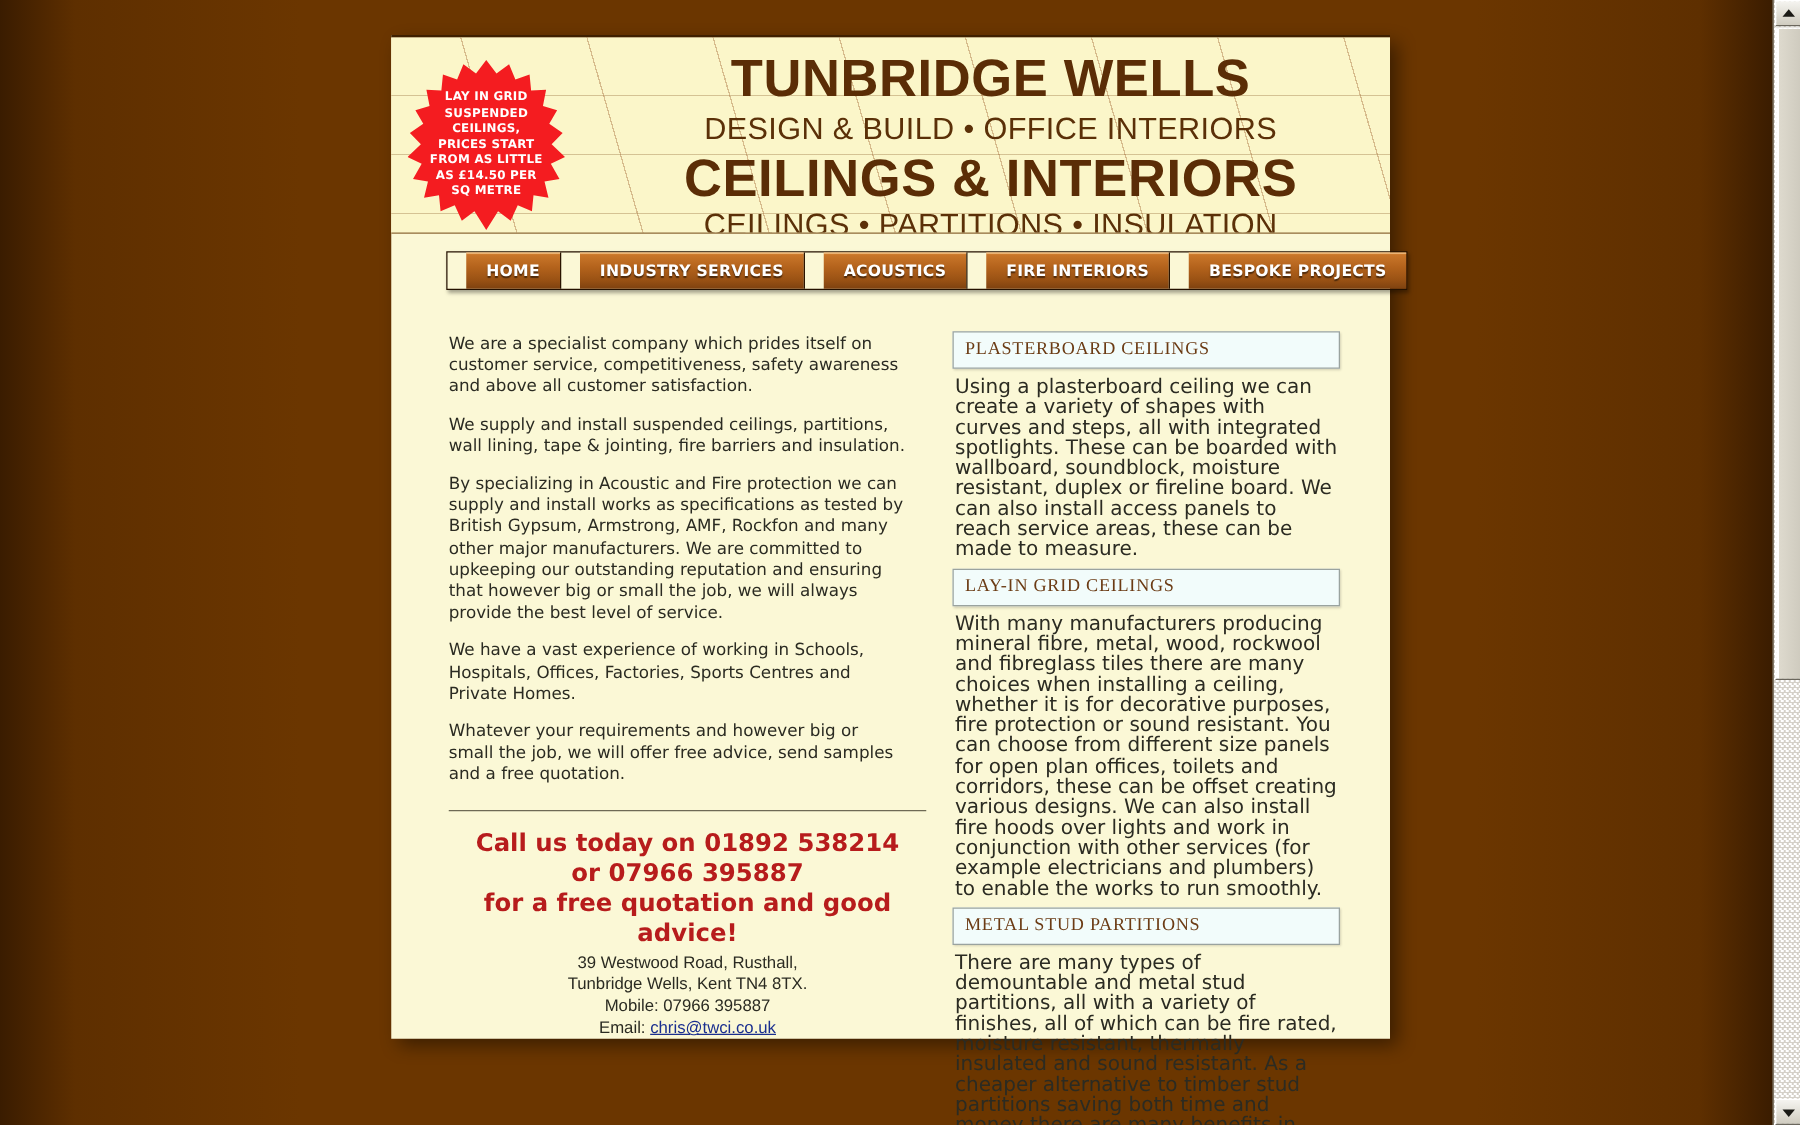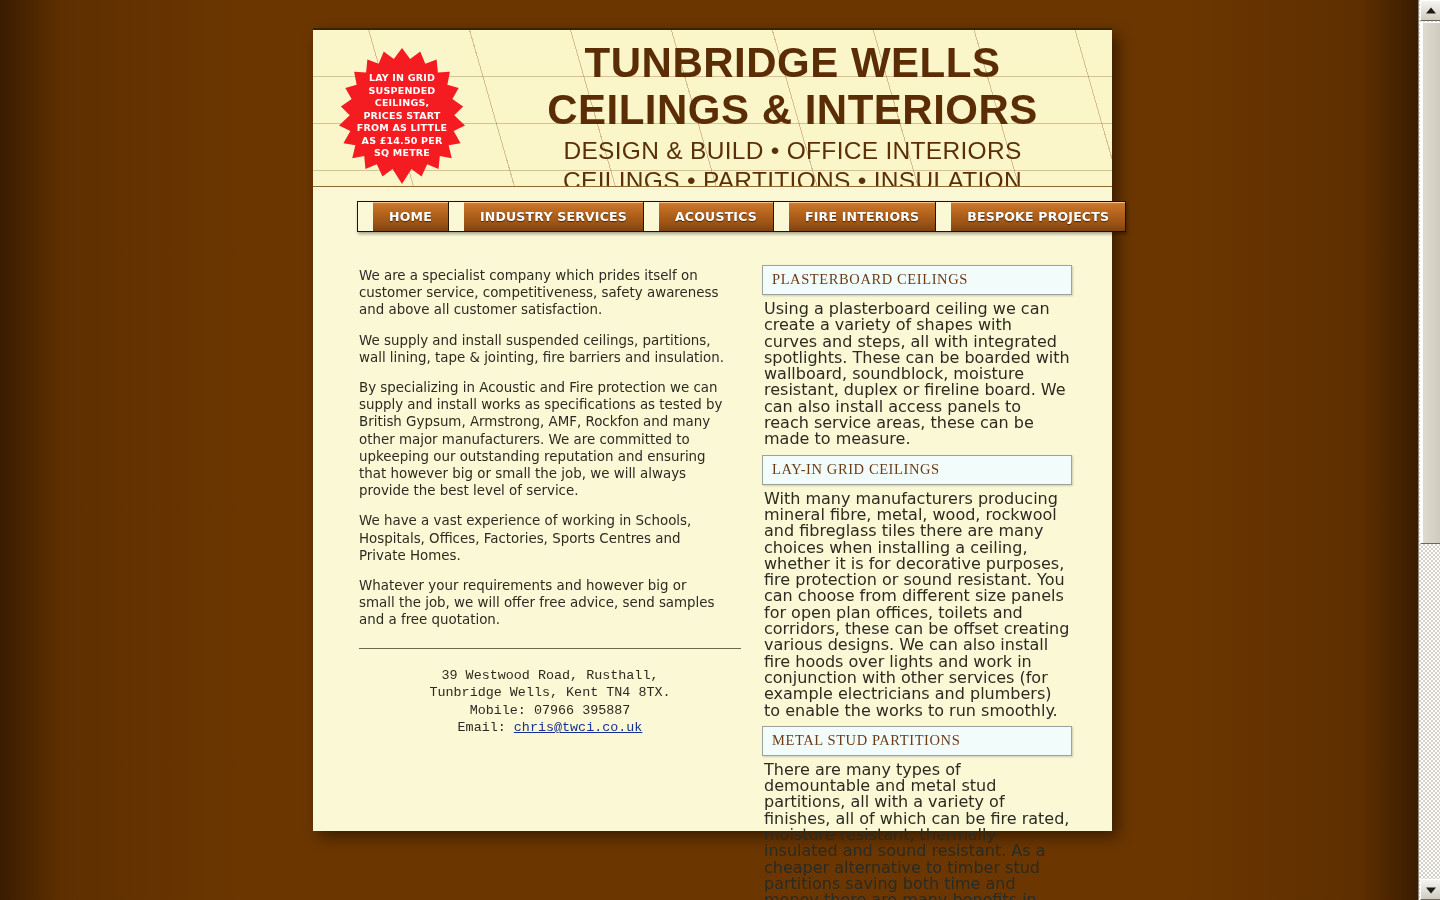--- a/index.html
+++ b/index.html
@@ -49,21 +49,21 @@
       repeating-linear-gradient(to bottom,
         rgba(150,110,60,0.00) 0px, rgba(150,110,60,0.00) 46px,
         rgba(150,110,60,0.38) 46px, rgba(150,110,60,0.38) 47px);
     border-bottom: 1px solid #8d6a3a;
     overflow: hidden;
   }
 
   
   #badge-wrap {
     position: absolute;
-    left: 26px; top: 18px;
+    left: 13px; top: 18px;
     width: 126px; height: 136px;
   }
   .star {
     position: absolute; inset: 0;
     background: #f41c20;
     clip-path: polygon(
       50% 0%, 56.5% 8%, 64.5% 2.5%, 68.5% 11.5%, 77.5% 8.5%, 78.5% 18%,
       88% 17.5%, 86% 27%, 95% 29.5%, 90% 37.5%, 98.5% 43%, 91.5% 49.5%,
       100% 57%, 91% 61%, 96.5% 70%, 87% 71.5%, 89.5% 81%, 80% 79.5%,
       79% 89% , 70% 85.5%, 65.5% 94.5%, 57.5% 89%, 50% 100%, 42.5% 89%,
@@ -174,23 +174,23 @@
   .callout {
     text-align: center;
     color: #b71c1c;
     font-family: "DejaVu Sans", "Liberation Sans", sans-serif;
     font-weight: bold;
     font-size: 19.5px;
     line-height: 24px;
   }
   .address {
     text-align: center;
-    margin-top: 18px;
+    margin-top: 2px;
     color: #2b2b22;
-    font-family: Liberation Mono, monospace;
+    font-family: Liberation Sans, sans-serif;
     font-size: 13.4px;
     line-height: 17.5px;
   }
   .address a {
     color: #1b2f8f;
     text-decoration: underline;
   }
 
   
   #right-col {
@@ -278,22 +278,22 @@
 SUSPENDED
 CEILINGS,
 PRICES START
 FROM AS LITTLE
 AS £14.50 PER
 SQ METRE</div>
       </div>
 
       <div id="titles">
         <div id="title-line1">TUNBRIDGE WELLS</div>
+        <div id="sub-line1">DESIGN &amp; BUILD • OFFICE INTERIORS</div>
         <div id="title-line2">CEILINGS &amp; INTERIORS</div>
-        <div id="sub-line1">DESIGN &amp; BUILD • OFFICE INTERIORS</div>
         <div id="sub-line2">CEILINGS • PARTITIONS • INSULATION</div>
       </div>
 
     </div>
 
     <div id="nav">
       <div class="nav-item">HOME</div>
       <div class="nav-item">INDUSTRY SERVICES</div>
       <div class="nav-item">ACOUSTICS</div>
       <div class="nav-item">FIRE INTERIORS</div>
@@ -304,20 +304,25 @@
 
       <div id="left-col">
         <p>We are a specialist company which prides itself on customer service, competitiveness, safety awareness and above all customer satisfaction.</p>
         <p>We supply and install suspended ceilings, partitions, wall lining, tape &amp; jointing, fire barriers and insulation.</p>
         <p>By specializing in Acoustic and Fire protection we can supply and install works as specifications as tested by British Gypsum, Armstrong, AMF, Rockfon and many other major manufacturers. We are committed to upkeeping our outstanding reputation and ensuring that however big or small the job, we will always provide the best level of service.</p>
         <p>We have a vast experience of working in Schools, Hospitals, Offices, Factories, Sports Centres and Private Homes.</p>
         <p>Whatever your requirements and however big or small the job, we will offer free advice, send samples and a free quotation.</p>
 
         <hr class="sep">
 
+        <div class="callout">
+          <div>Call us today on 01892 538214</div>
+          <div>or 07966 395887</div>
+          <div>for a free quotation and good advice!</div>
+        </div>
 
         <div class="address">
           <div>39 Westwood Road, Rusthall,</div>
           <div>Tunbridge Wells, Kent TN4 8TX.</div>
           <div>Mobile: 07966 395887</div>
           <div>
             <span>Email: </span><a href="#">chris@twci.co.uk</a>
           </div>
         </div>
       </div>

